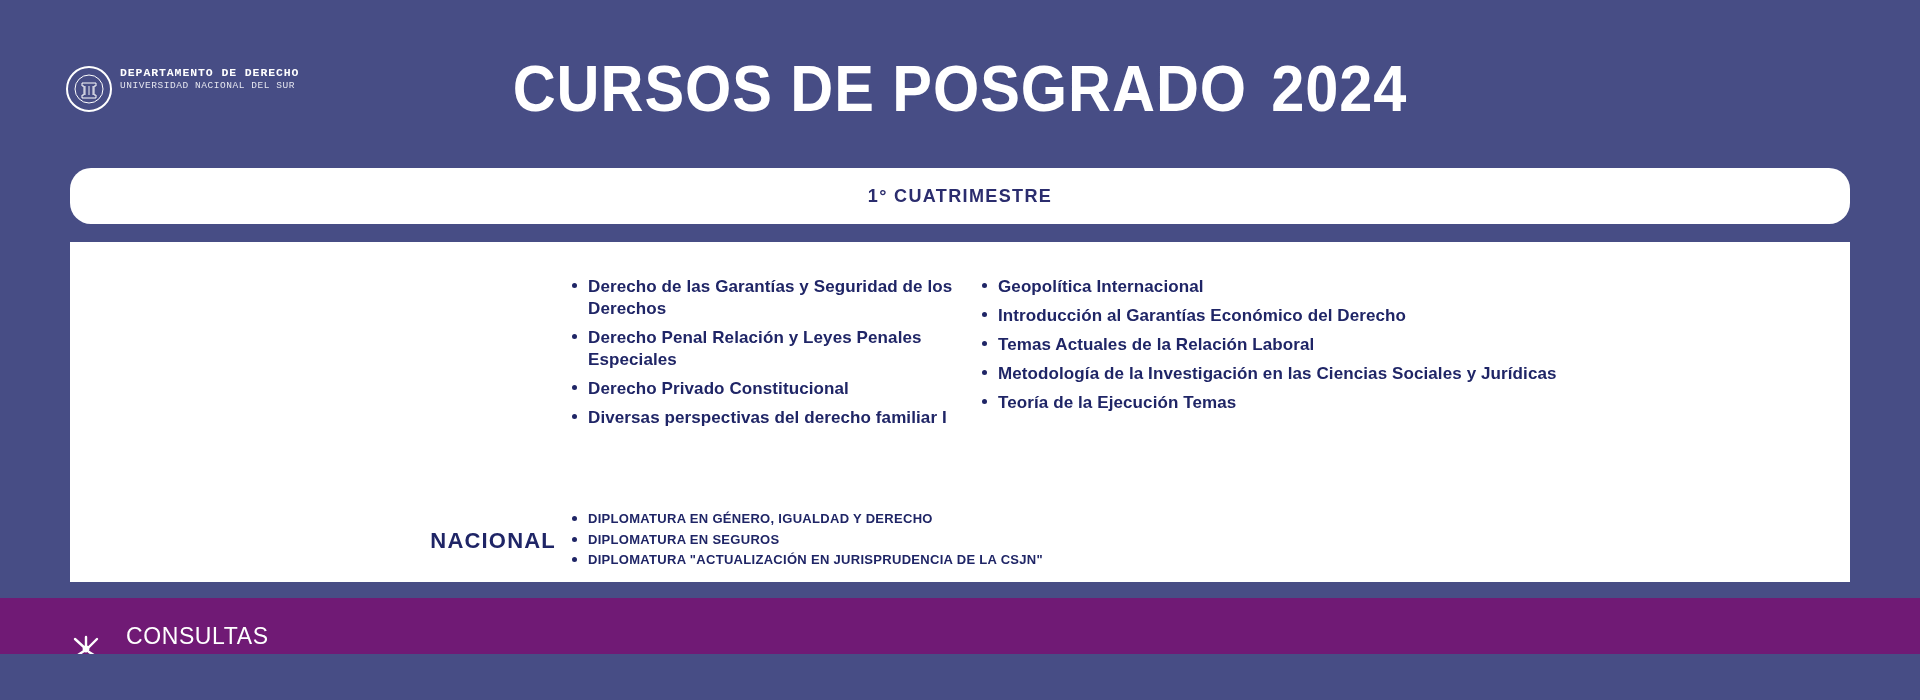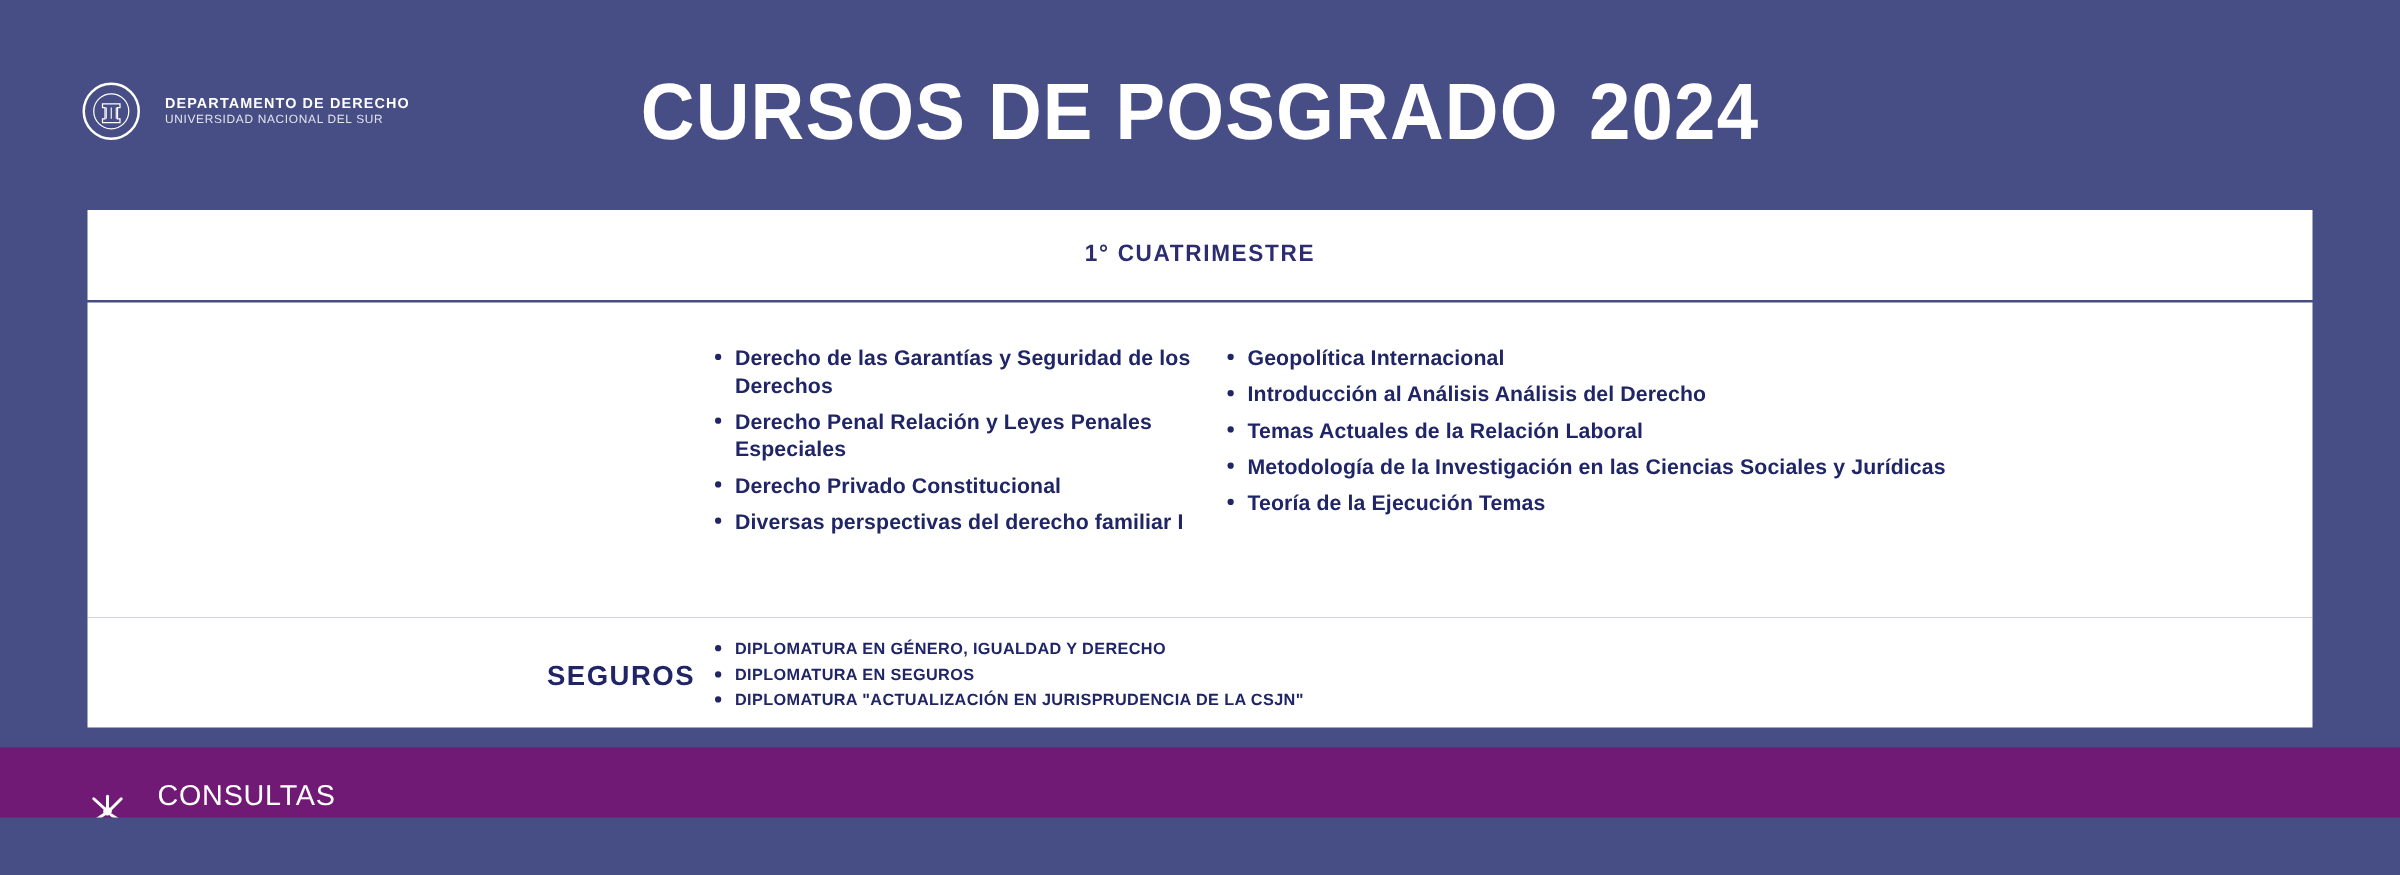--- a/index.html
+++ b/index.html
@@ -24,22 +24,22 @@
   
   .header {
     position: relative;
     height: 168px;
   }
   .logo-block {
     position: absolute;
     left: 66px;
     top: 66px;
     display: flex;
-    align-items: center;
-    gap: 20px;
+    gap: 8px;
+    font-family: Liberation Mono, monospace;
   }
   .logo-seal {
     width: 46px;
     height: 46px;
     border-radius: 50%;
     border: 2px solid #ffffff;
     display: flex;
     align-items: center;
     justify-content: center;
     box-sizing: border-box;
@@ -74,25 +74,26 @@
   }
   .main-title .yr { margin-left: 26px; }
 
   
   .card {
     background: #ffffff;
     margin: 0 70px;
     box-sizing: border-box;
   }
   .card-banner {
-    height: 72px;
+    height: 56px;
     display: flex;
     align-items: center;
     justify-content: center;
-    margin-bottom: 2px;
+    margin-bottom: 18px;
+    border-radius: 21px;
   }
   .banner-text {
     color: #2b2d6e;
     font-size: 19px;
     font-weight: bold;
     letter-spacing: 1.4px;
     font-family: "Liberation Sans Narrow", "Liberation Sans", sans-serif;
     transform: scaleX(0.95);
   }
 
@@ -261,30 +262,30 @@
       <ul class="course-list">
         <li>Derecho de las Garantías y Seguridad de los Derechos</li>
         <li>Derecho Penal Relación y Leyes Penales Especiales</li>
         <li>Derecho Privado Constitucional</li>
         <li>Diversas perspectivas del derecho familiar I</li>
       </ul>
     </div>
     <div class="col-b">
       <ul class="course-list">
         <li>Geopolítica Internacional</li>
-        <li>Introducción al Análisis Análisis del Derecho</li>
+        <li>Introducción al Garantías Económico del Derecho</li>
         <li>Temas Actuales de la Relación Laboral</li>
         <li>Metodología de la Investigación en las Ciencias Sociales y Jurídicas</li>
         <li>Teoría de la Ejecución Temas</li>
       </ul>
     </div>
   </div>
 
   <div class="card card-annual">
-    <div class="annual-label">SEGUROS</div>
+    <div class="annual-label">NACIONAL</div>
     <ul class="annual-list">
       <li>DIPLOMATURA EN GÉNERO, IGUALDAD Y DERECHO</li>
       <li>DIPLOMATURA EN SEGUROS</li>
       <li>DIPLOMATURA "ACTUALIZACIÓN EN JURISPRUDENCIA DE LA CSJN"</li>
     </ul>
   </div>
 
   <div class="footer">
     <div class="footer-icon">
       <svg width="38" height="38" viewBox="0 0 38 38" aria-hidden="true">

